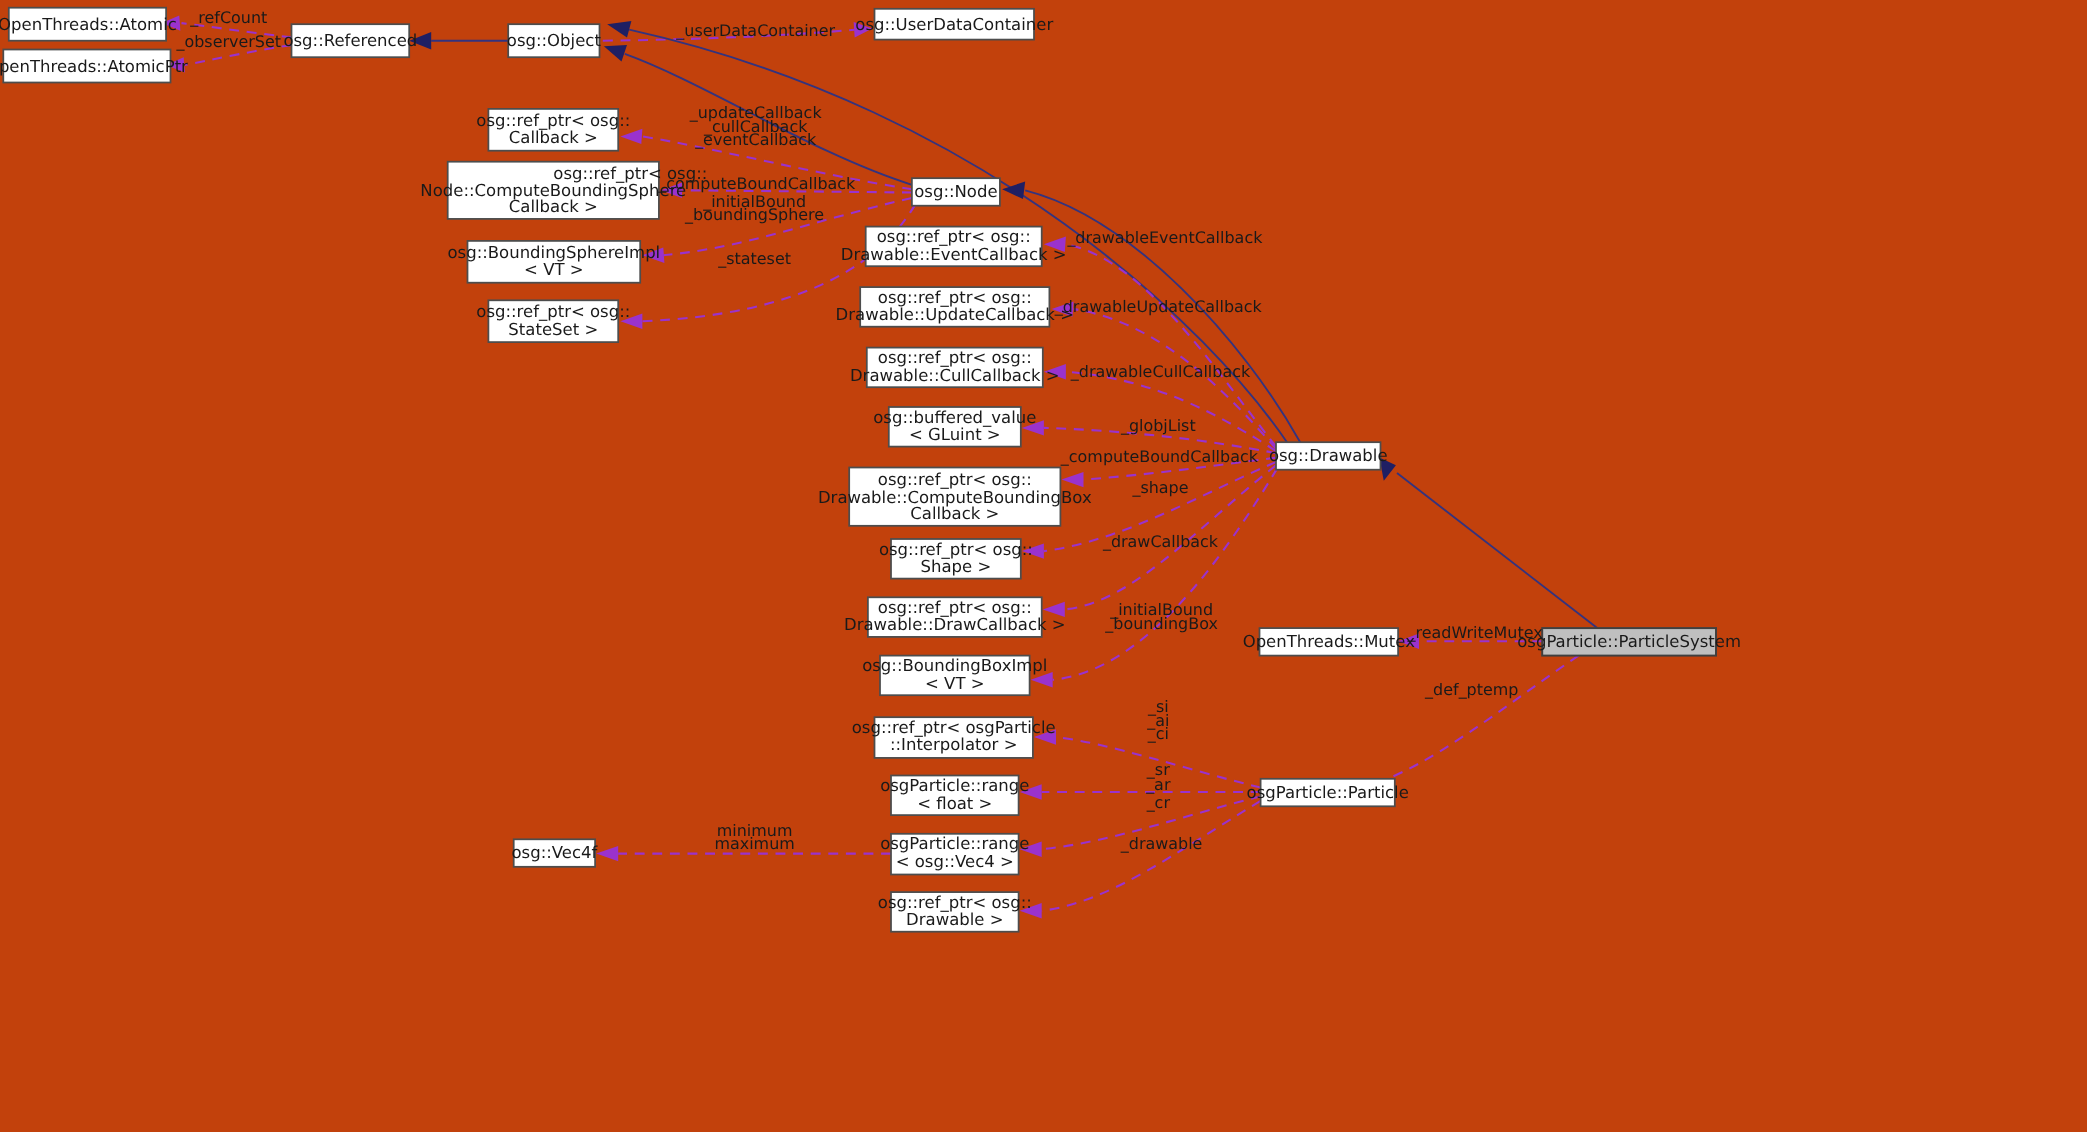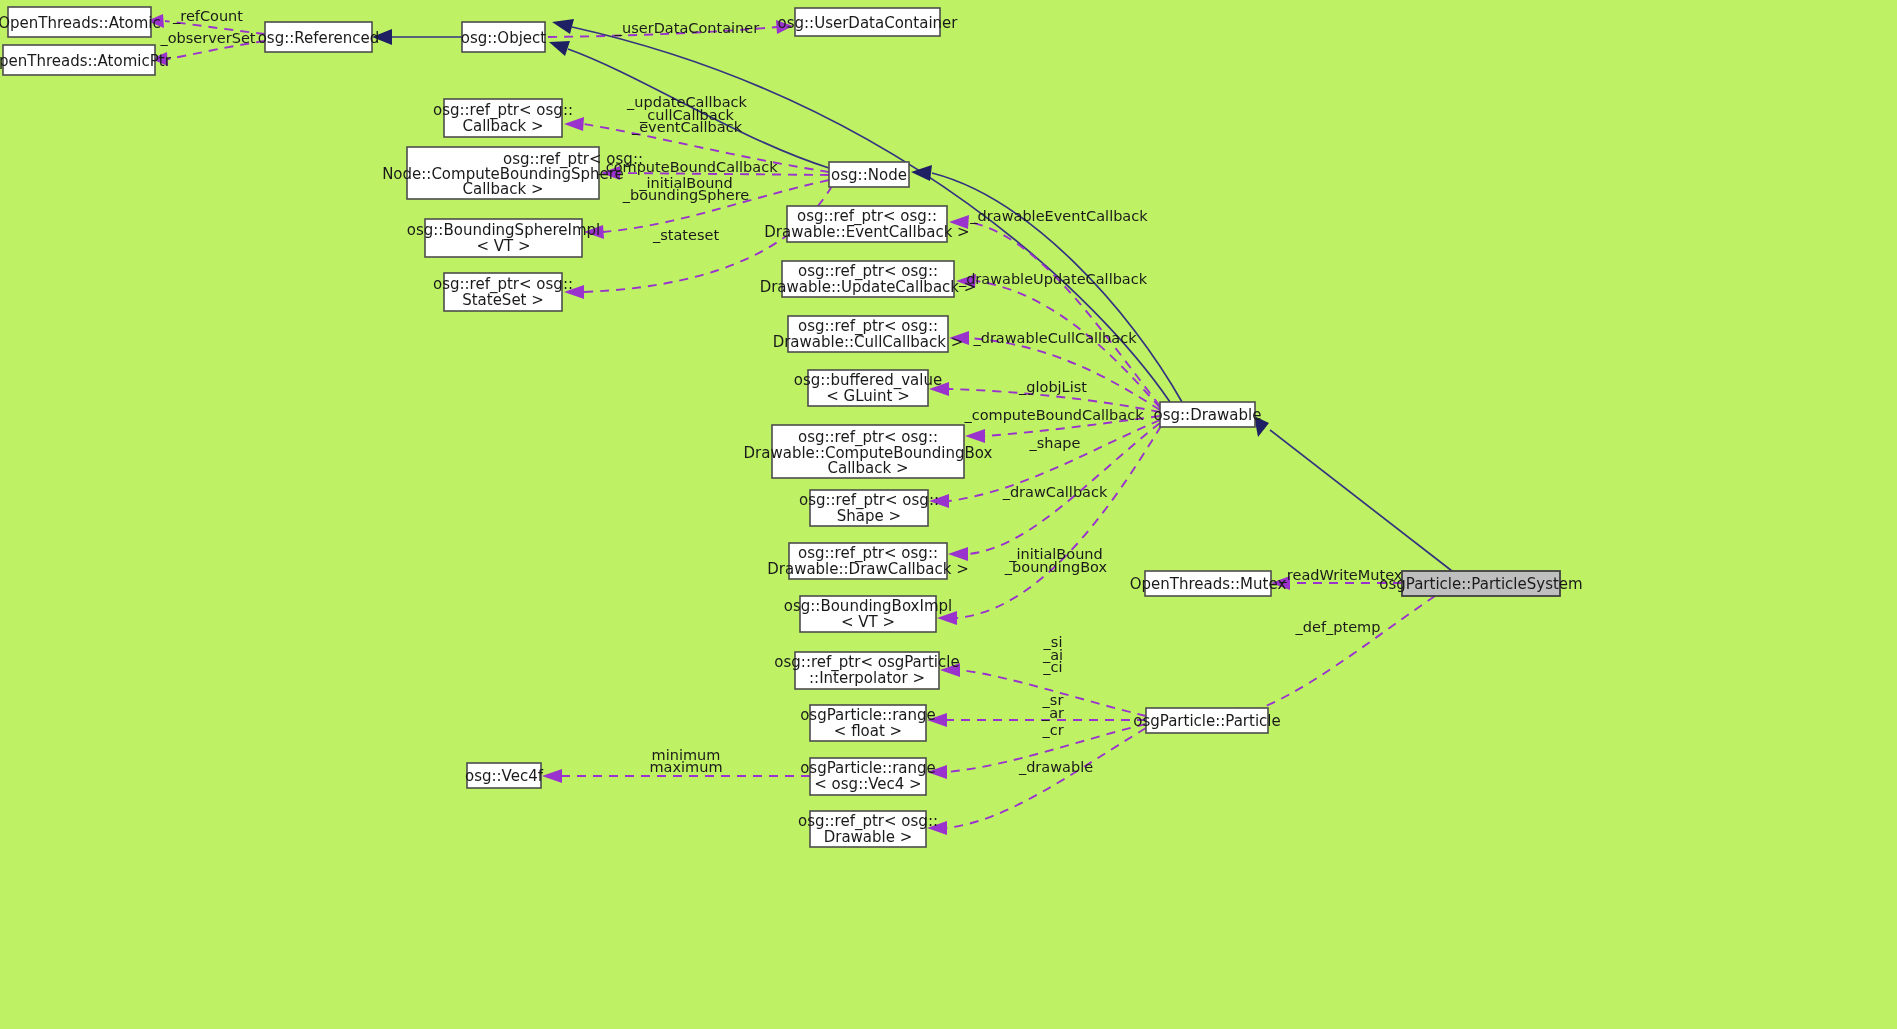--- a/index.html
+++ b/index.html
@@ -4,21 +4,21 @@
 <style>
   html, body {
     margin: 0;
     padding: 0;
     background: #ffffff;
   }
   #diagram-root {
     position: relative;
     width: 1897px;
     height: 1029px;
-    background: #bef264;
+    background: #c2410c;
     font-family: "DejaVu Sans", sans-serif;
     overflow: hidden;
   }
   svg#graph {
     position: absolute;
     top: 0;
     left: 0;
     width: 1897px;
     height: 1029px;
   }

